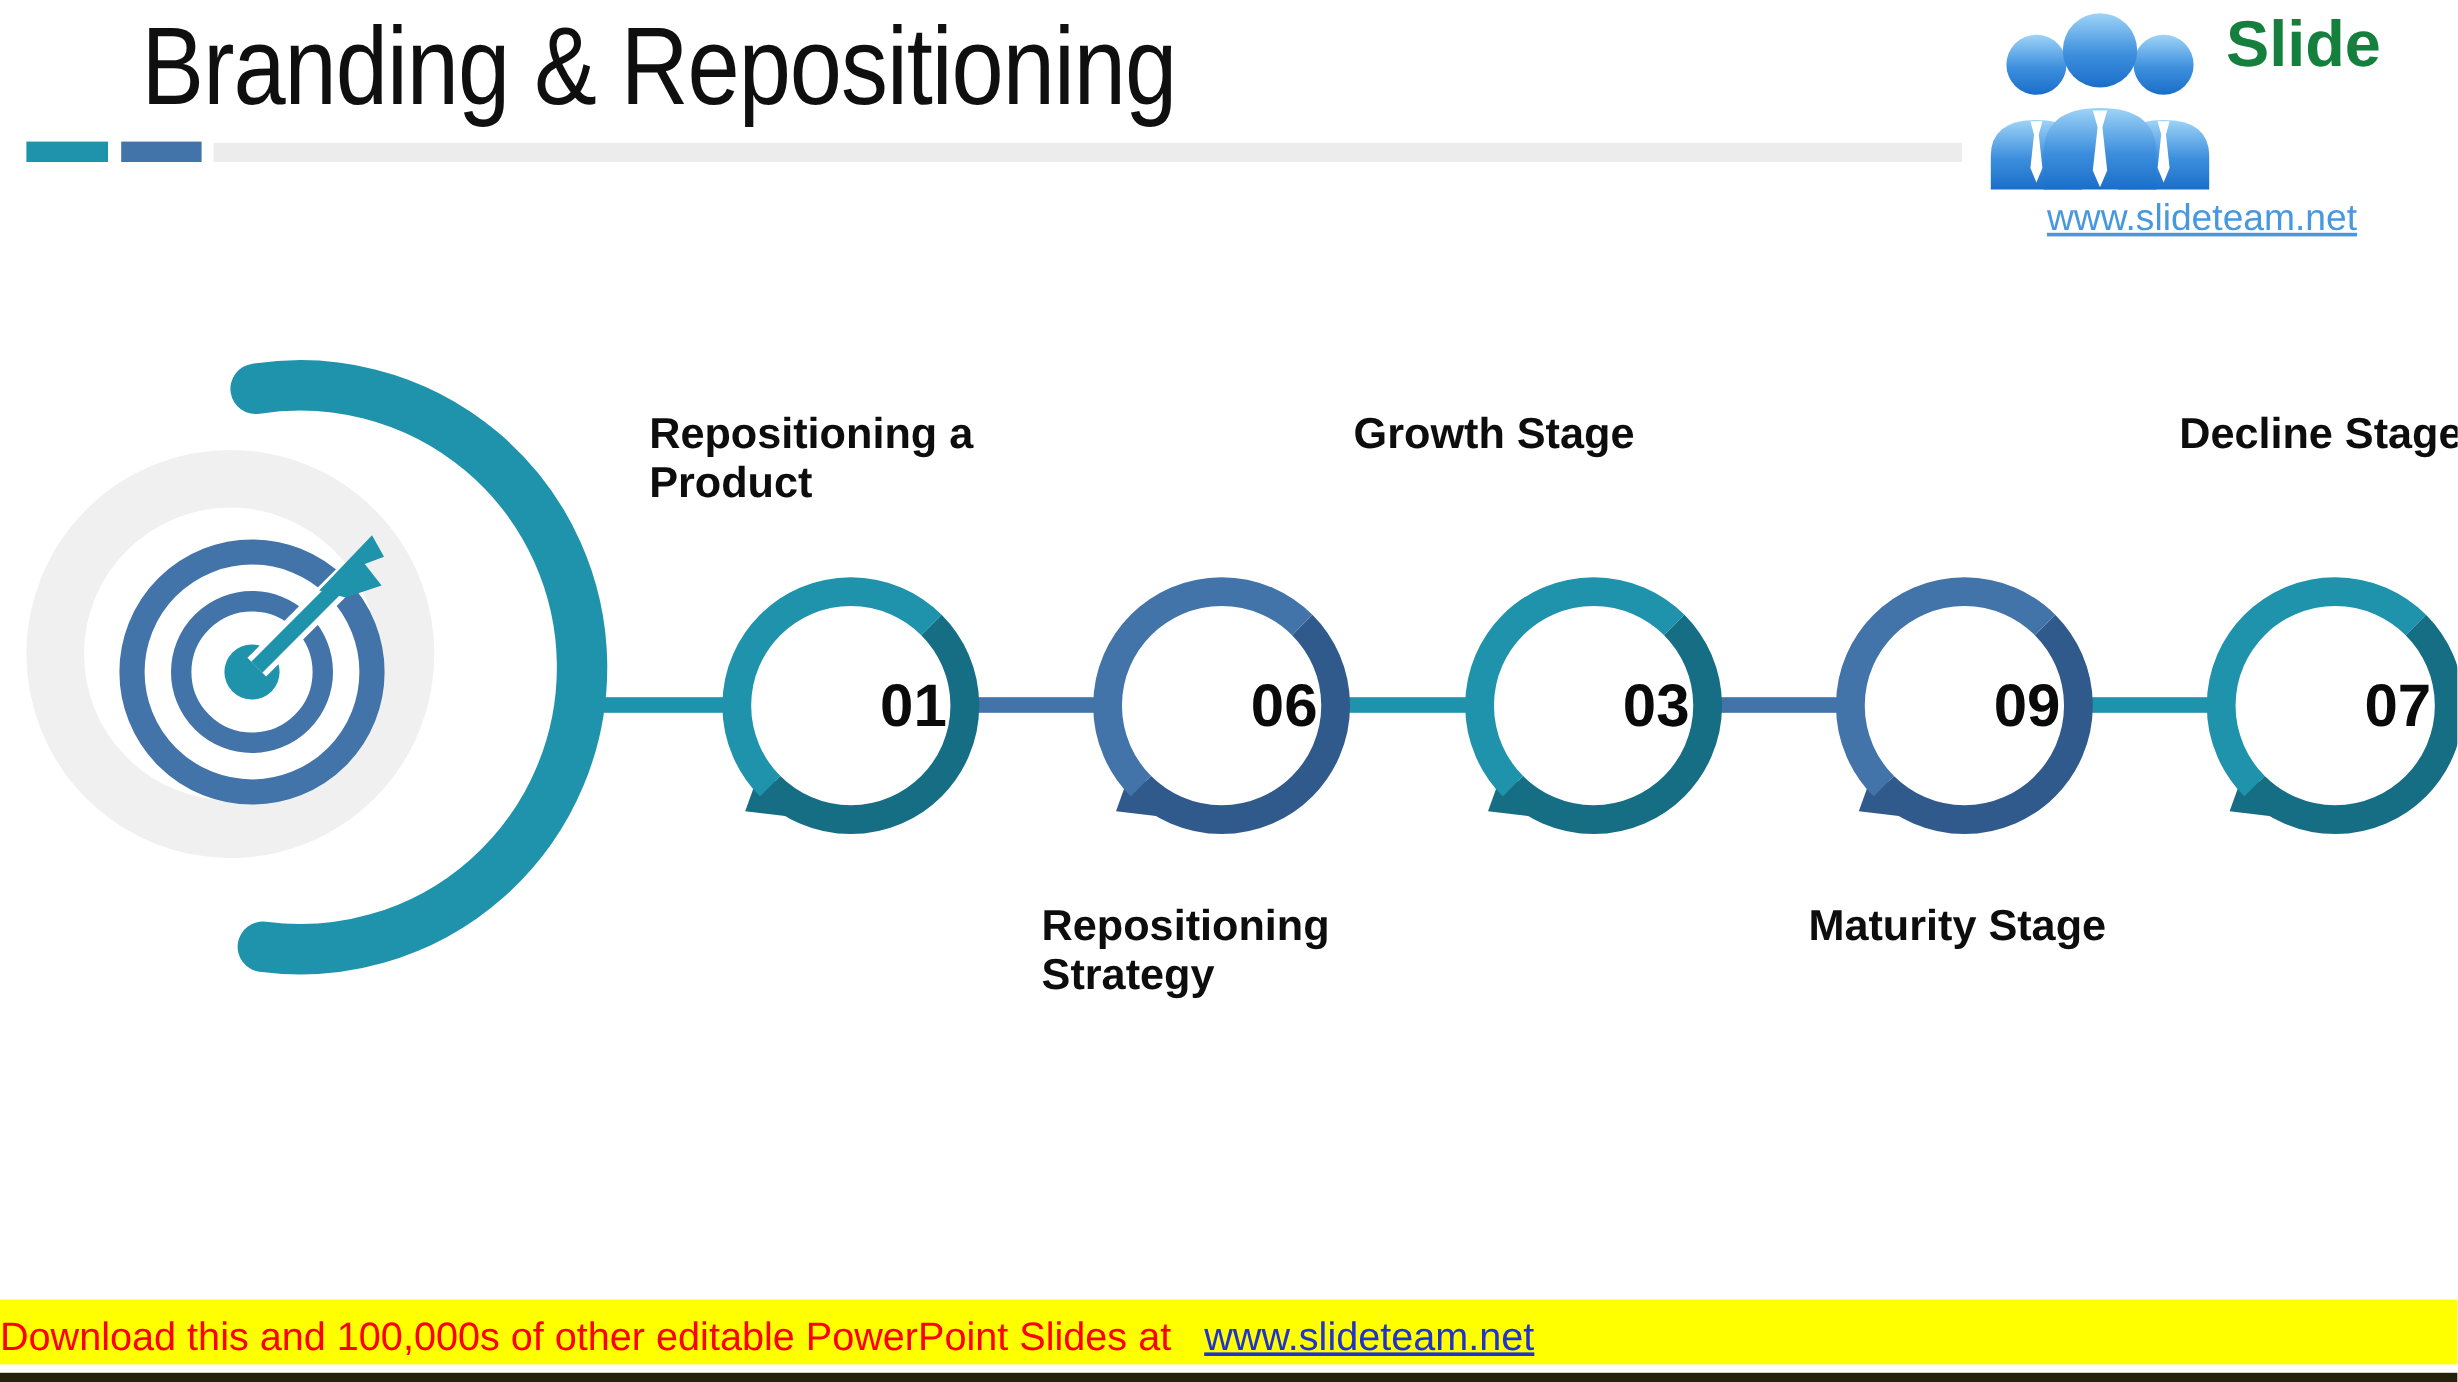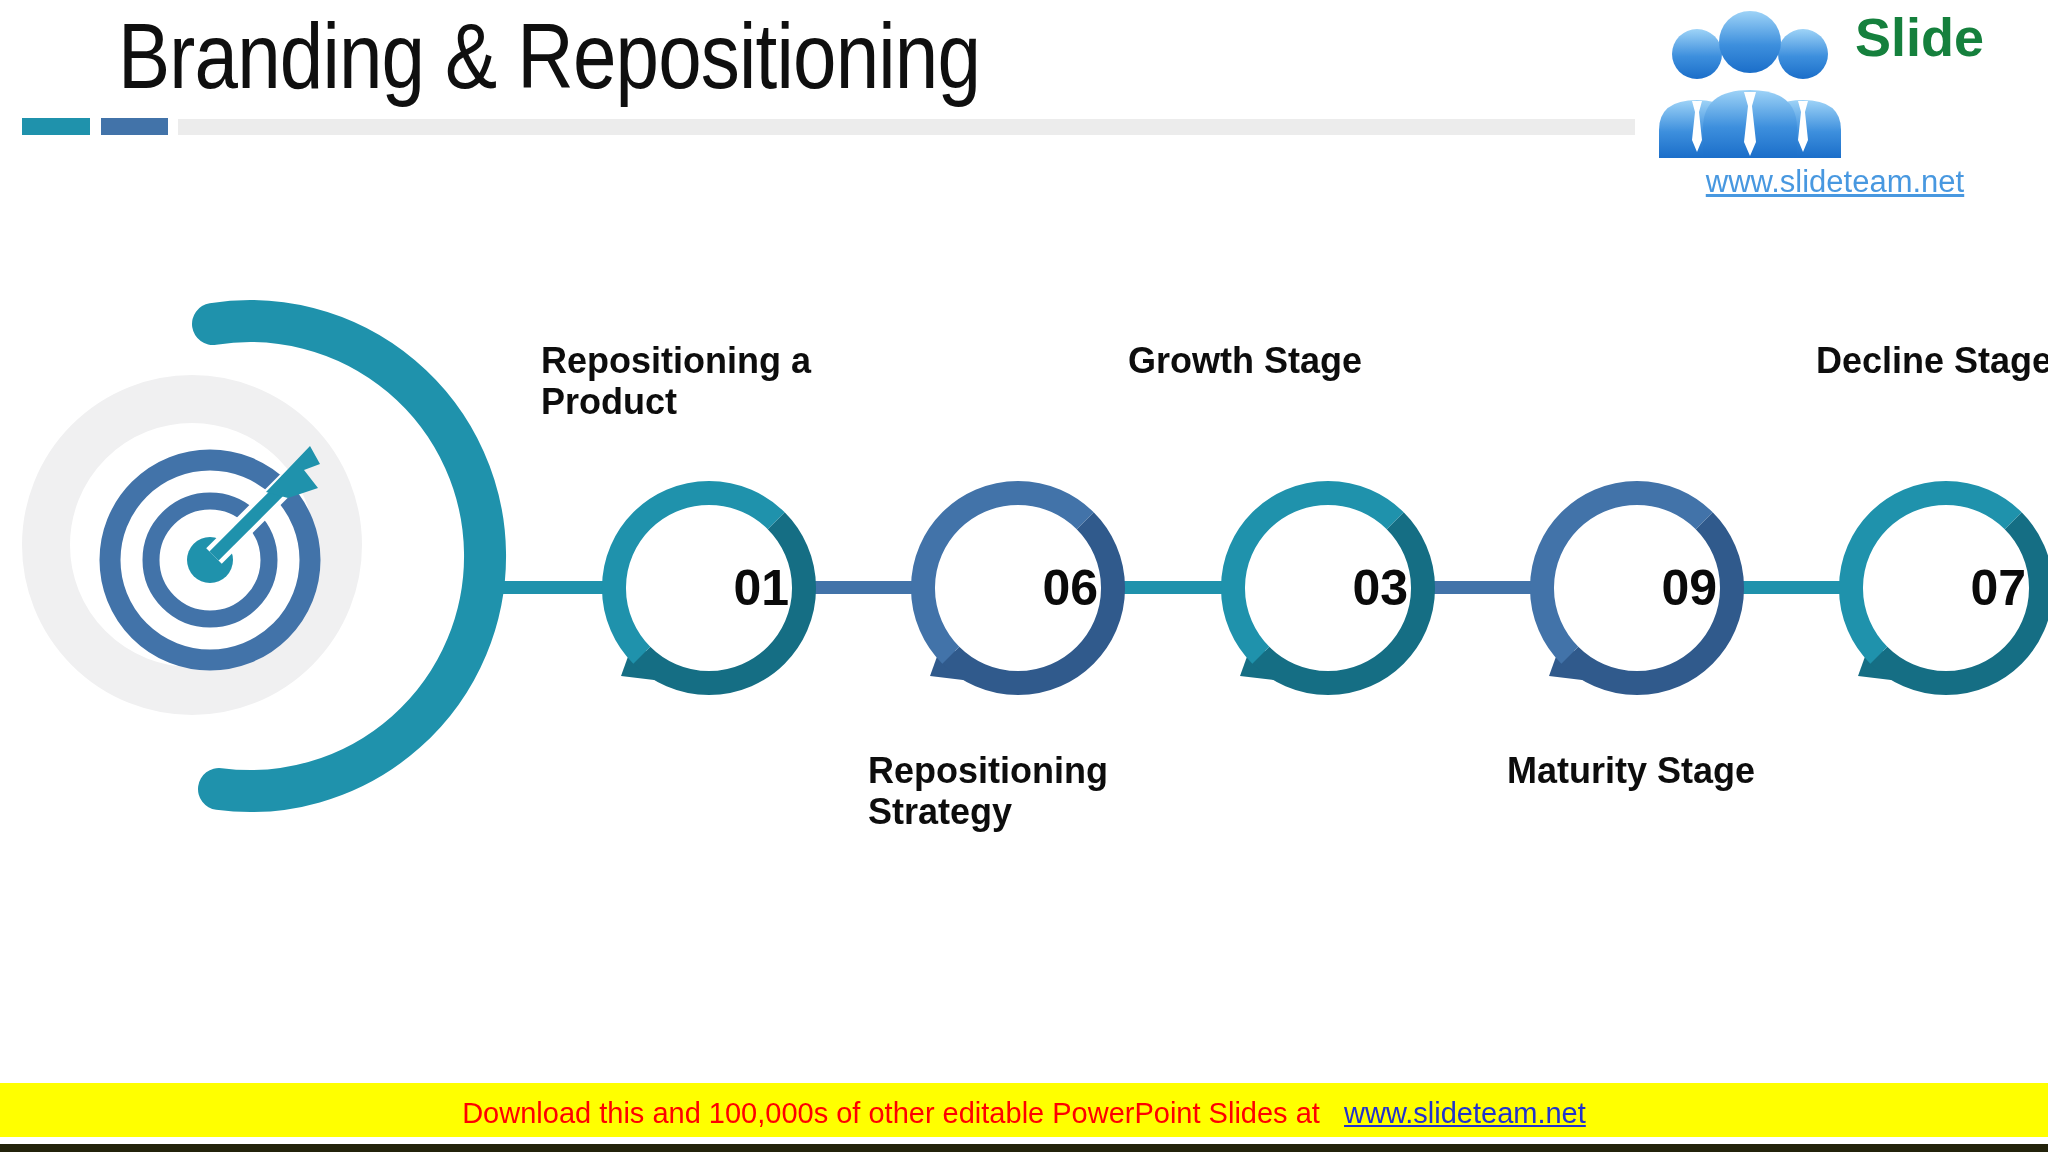--- a/index.html
+++ b/index.html
@@ -39,22 +39,22 @@
     position:absolute;width:160px;text-align:right;top:562px;
     font-size:50px;font-weight:700;color:#0a0a0a;line-height:52px;
   }
   .step-label{
     position:absolute;text-align:left;
     font-size:36px;font-weight:700;color:#0d0d0d;line-height:41px;
   }
   
   .banner{
     position:absolute;left:0;top:1083px;width:2048px;height:54px;
-    background:var(--yellow);text-align:center;line-height:61px;
-    font-size:29px;white-space:nowrap;
+    background:var(--yellow);text-align:left;line-height:61px;
+    font-size:33px;white-space:nowrap;
   }
   .banner .red{color:var(--red);}
   .banner .lnk{color:var(--link_blue);text-decoration:underline;}
   .bottom-strip{position:absolute;left:0;top:1144px;width:2048px;height:8px;background:#23230b;}
 </style>
 </head>
 <body>
 
 <div class="title">Branding &amp; Repositioning</div>
 <div class="bar b1"></div>

